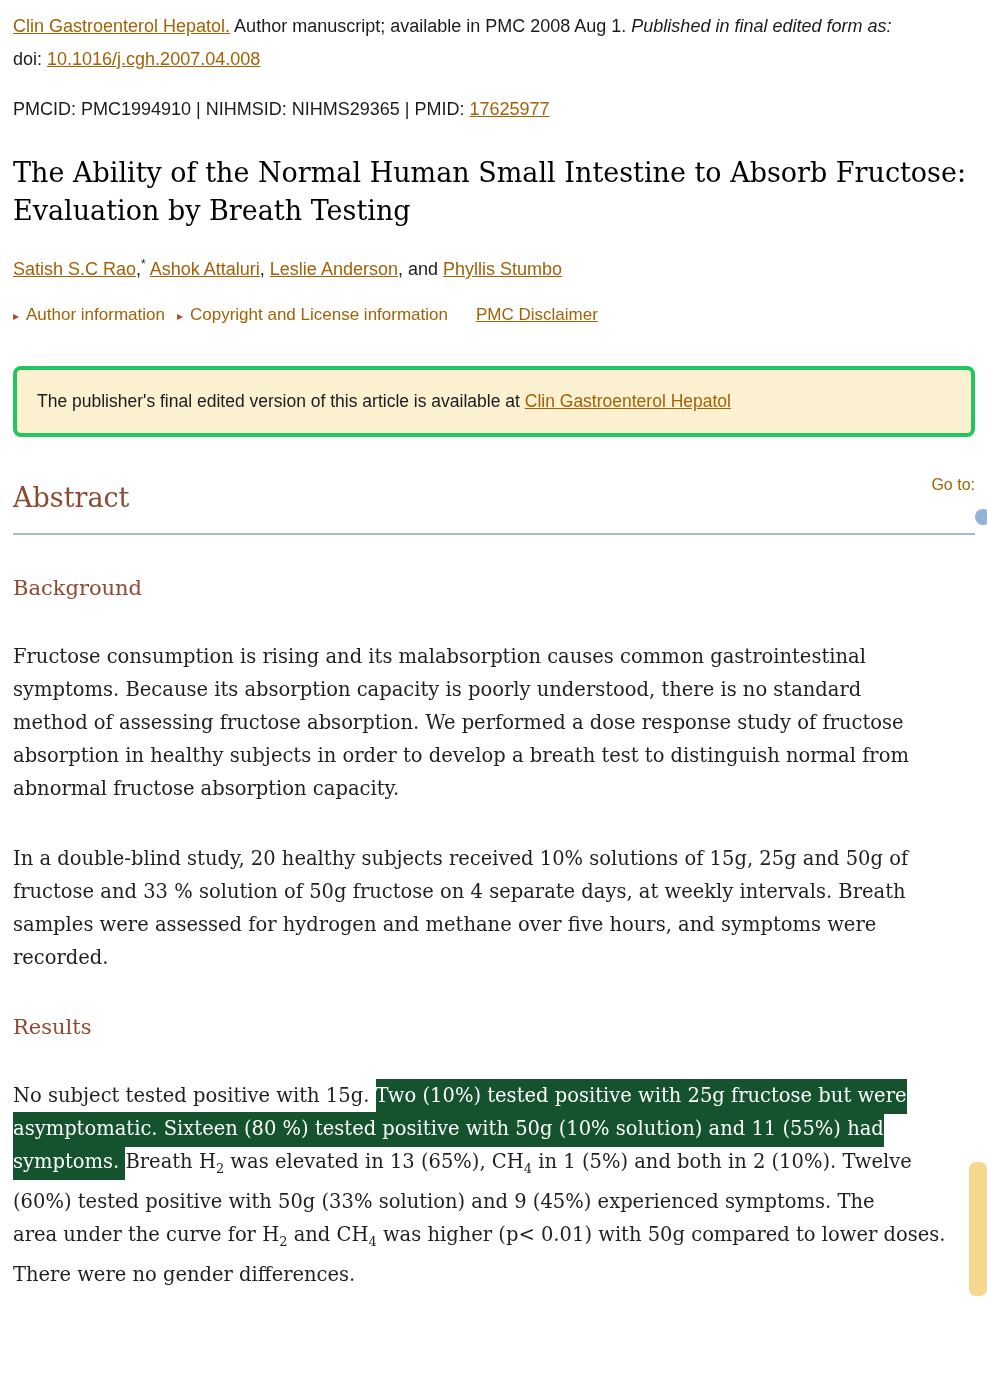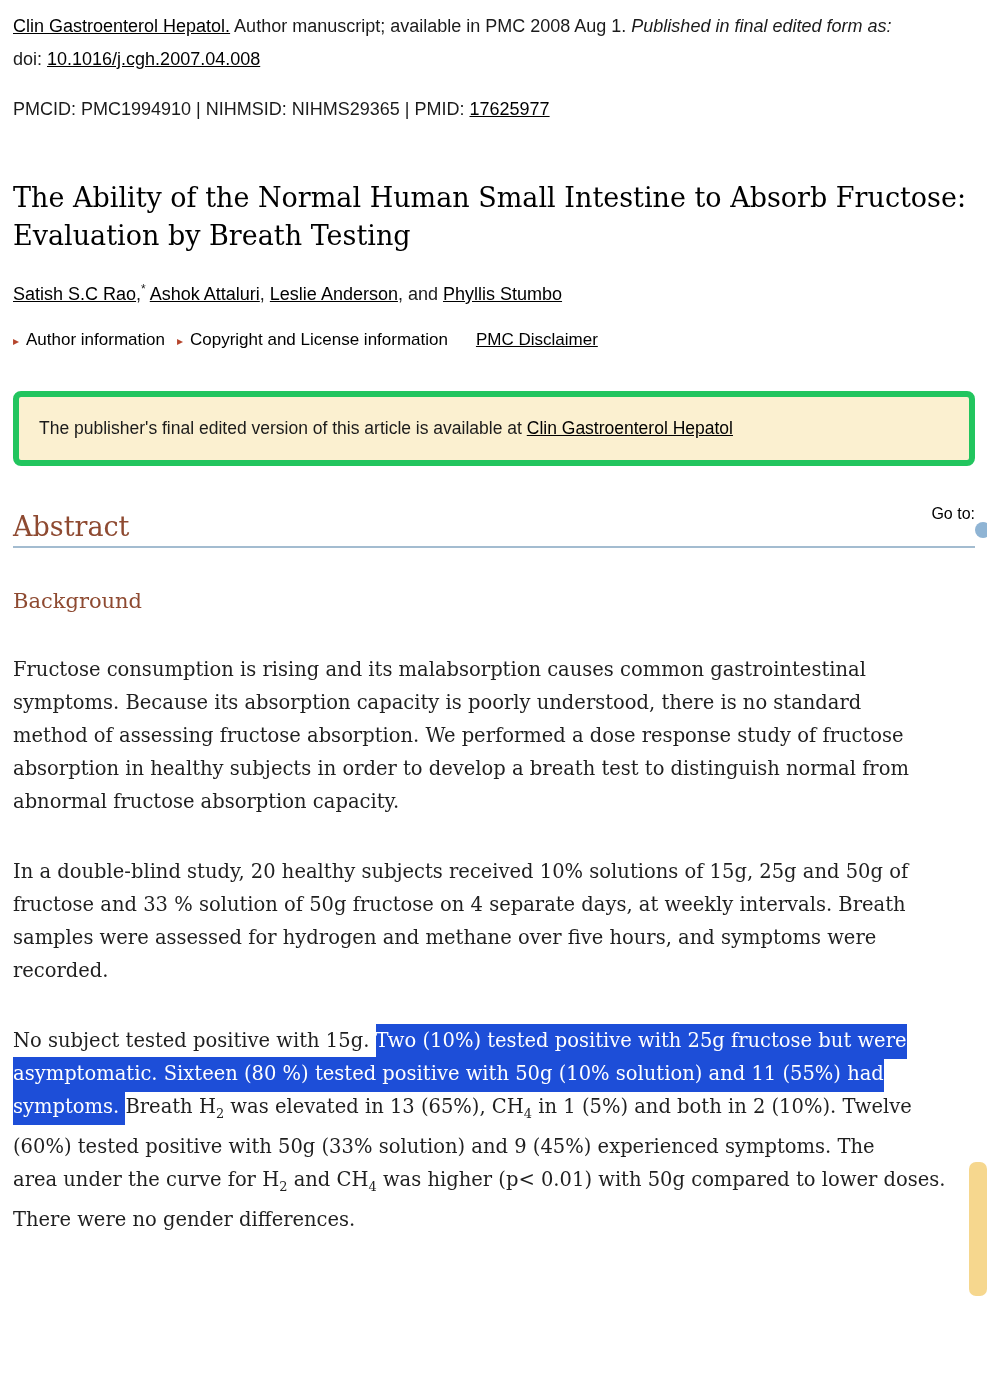--- a/index.html
+++ b/index.html
@@ -3,52 +3,52 @@
 <meta charset="utf-8">
 <style>
   html, body { margin:0; padding:0; background:#ffffff; }
   body {
     width:987px; min-height:1375px; position:relative;
     overflow-x:hidden; color:#202020;
     font-family:"Liberation Sans", sans-serif;
   }
   .page { padding:10px 12px 40px 13px; }
 
-  a { color:#000000; text-decoration:none; cursor:pointer; }
+  a { color:#a16207; text-decoration:none; cursor:pointer; }
   .u { text-decoration:underline; }
   .it { font-style:italic; }
 
   
   .meta p { margin:0; font-size:18px; line-height:33px; color:#1b1b1b; white-space:nowrap; }
   .meta .ids { margin-top:17px; }
 
   
   h1.title {
     font-family:"DejaVu Serif", serif; font-weight:400;
     font-size:27px; line-height:38px; color:#000;
-    margin:53px 0 0;
+    margin:28px 0 0;
   }
   .authors { margin:23px 0 0; font-size:18px; line-height:23px; white-space:nowrap; }
   .authors sup { font-size:12px; }
   .info { margin:24px 0 0; font-size:17px; line-height:20px; white-space:nowrap; }
   .tri { color:#b5452c; font-size:12px; margin-right:7px; }
   .ml10 { margin-left:12px; }
   .ml26 { margin-left:28px; }
 
   
   .notice {
-    margin:40px 0 0; background:#fbf0d0; border:6px solid #22c55e;
+    margin:40px 0 0; background:#fbf0d0; border:4px solid #22c55e;
     border-radius:8px; padding:21px 20px;
   }
   .notice p { margin:0; font-size:17.5px; line-height:21px; color:#1b1b1b; }
 
   
   .sec-head {
     display:flex; justify-content:space-between; align-items:flex-end;
-    margin:38px 0 0; border-bottom:2px solid #a3bcd0; padding-bottom:4px;
+    margin:38px 0 0; border-bottom:2px solid #a3bcd0; padding-bottom:20px;
     position:relative;
   }
   h2.sec-title {
     font-family:"DejaVu Serif", serif; font-weight:400;
     font-size:27px; line-height:30px; color:#8e4a31; margin:0;
   }
   .goto { font-size:16px; line-height:20px; margin-bottom:18px; }
   .goto-icon {
     position:absolute; right:-16px; bottom:8px; width:16px; height:16px;
     border-radius:50%; background:#8fb4d4;
@@ -57,21 +57,21 @@
   h3.sub-head {
     font-family:"DejaVu Serif", serif; font-weight:400;
     font-size:21px; line-height:30px; color:#8e4a31; margin:38px 0 0;
   }
   p.body-para {
     font-family:"DejaVu Serif", serif;
     font-size:19.5px; line-height:33px; color:#1f1f1f;
     margin:37px 0 0;
   }
   p.body-para sub { font-size:13px; }
-  .hl { background:#1d4ed8; color:#ffffff; padding:5px 0 7px; }
+  .hl { background:#14532d; color:#ffffff; padding:5px 0 7px; }
 
   
   .marker {
     position:absolute; top:1162px; left:969px; width:18px; height:134px;
     background:#f6d78e; border-radius:7px; z-index:5;
   }
 </style>
 </head>
 <body>
 
@@ -97,17 +97,18 @@
     <h2 class="sec-title">Abstract</h2>
     <a class="goto">Go to:</a>
     <span class="goto-icon"></span>
   </div>
 
   <h3 class="sub-head">Background</h3>
   <p class="body-para"><span>Fructose consumption is rising and its malabsorption causes common gastrointestinal</span><br><span>symptoms. Because its absorption capacity is poorly understood, there is no standard</span><br><span>method of assessing fructose absorption. We performed a dose response study of fructose</span><br><span>absorption in healthy subjects in order to develop a breath test to distinguish normal from</span><br><span>abnormal fructose absorption capacity.</span></p>
 
   <p class="body-para"><span>In a double-blind study, 20 healthy subjects received 10% solutions of 15g, 25g and 50g of</span><br><span>fructose and 33 % solution of 50g fructose on 4 separate days, at weekly intervals. Breath</span><br><span>samples were assessed for hydrogen and methane over five hours, and symptoms were</span><br><span>recorded.</span></p>
 
+  <h3 class="sub-head">Results</h3>
   <p class="body-para"><span>No subject tested positive with 15g. </span><span class="hl">Two (10%) tested positive with 25g fructose but were </span><br><span class="hl">asymptomatic. Sixteen (80 %) tested positive with 50g (10% solution) and 11 (55%) had</span><br><span class="hl">symptoms. </span><span>Breath H</span><sub>2</sub><span> was elevated in 13 (65%), CH</span><sub>4</sub><span> in 1 (5%) and both in 2 (10%). Twelve</span><br><span>(60%) tested positive with 50g (33% solution) and 9 (45%) experienced symptoms. The</span><br><span>area under the curve for H</span><sub>2</sub><span> and CH</span><sub>4</sub><span> was higher (p&lt; 0.01) with 50g compared to lower doses.</span><br><span>There were no gender differences.</span></p>
 
 </div>
 
 <div class="marker"></div>
 
 </body></html>

